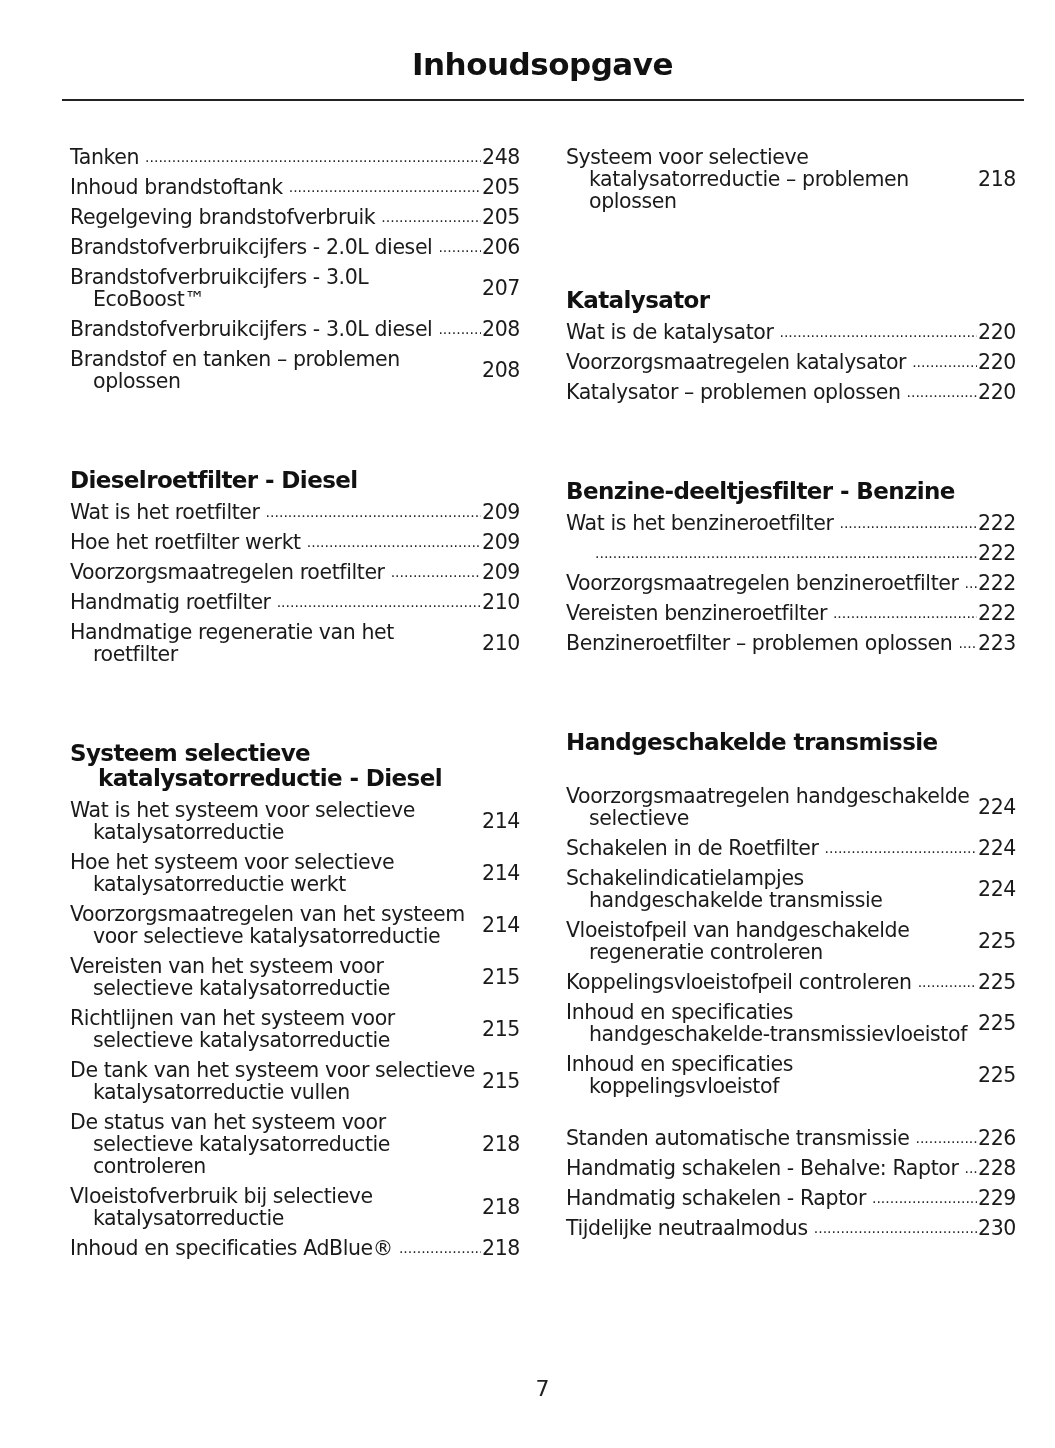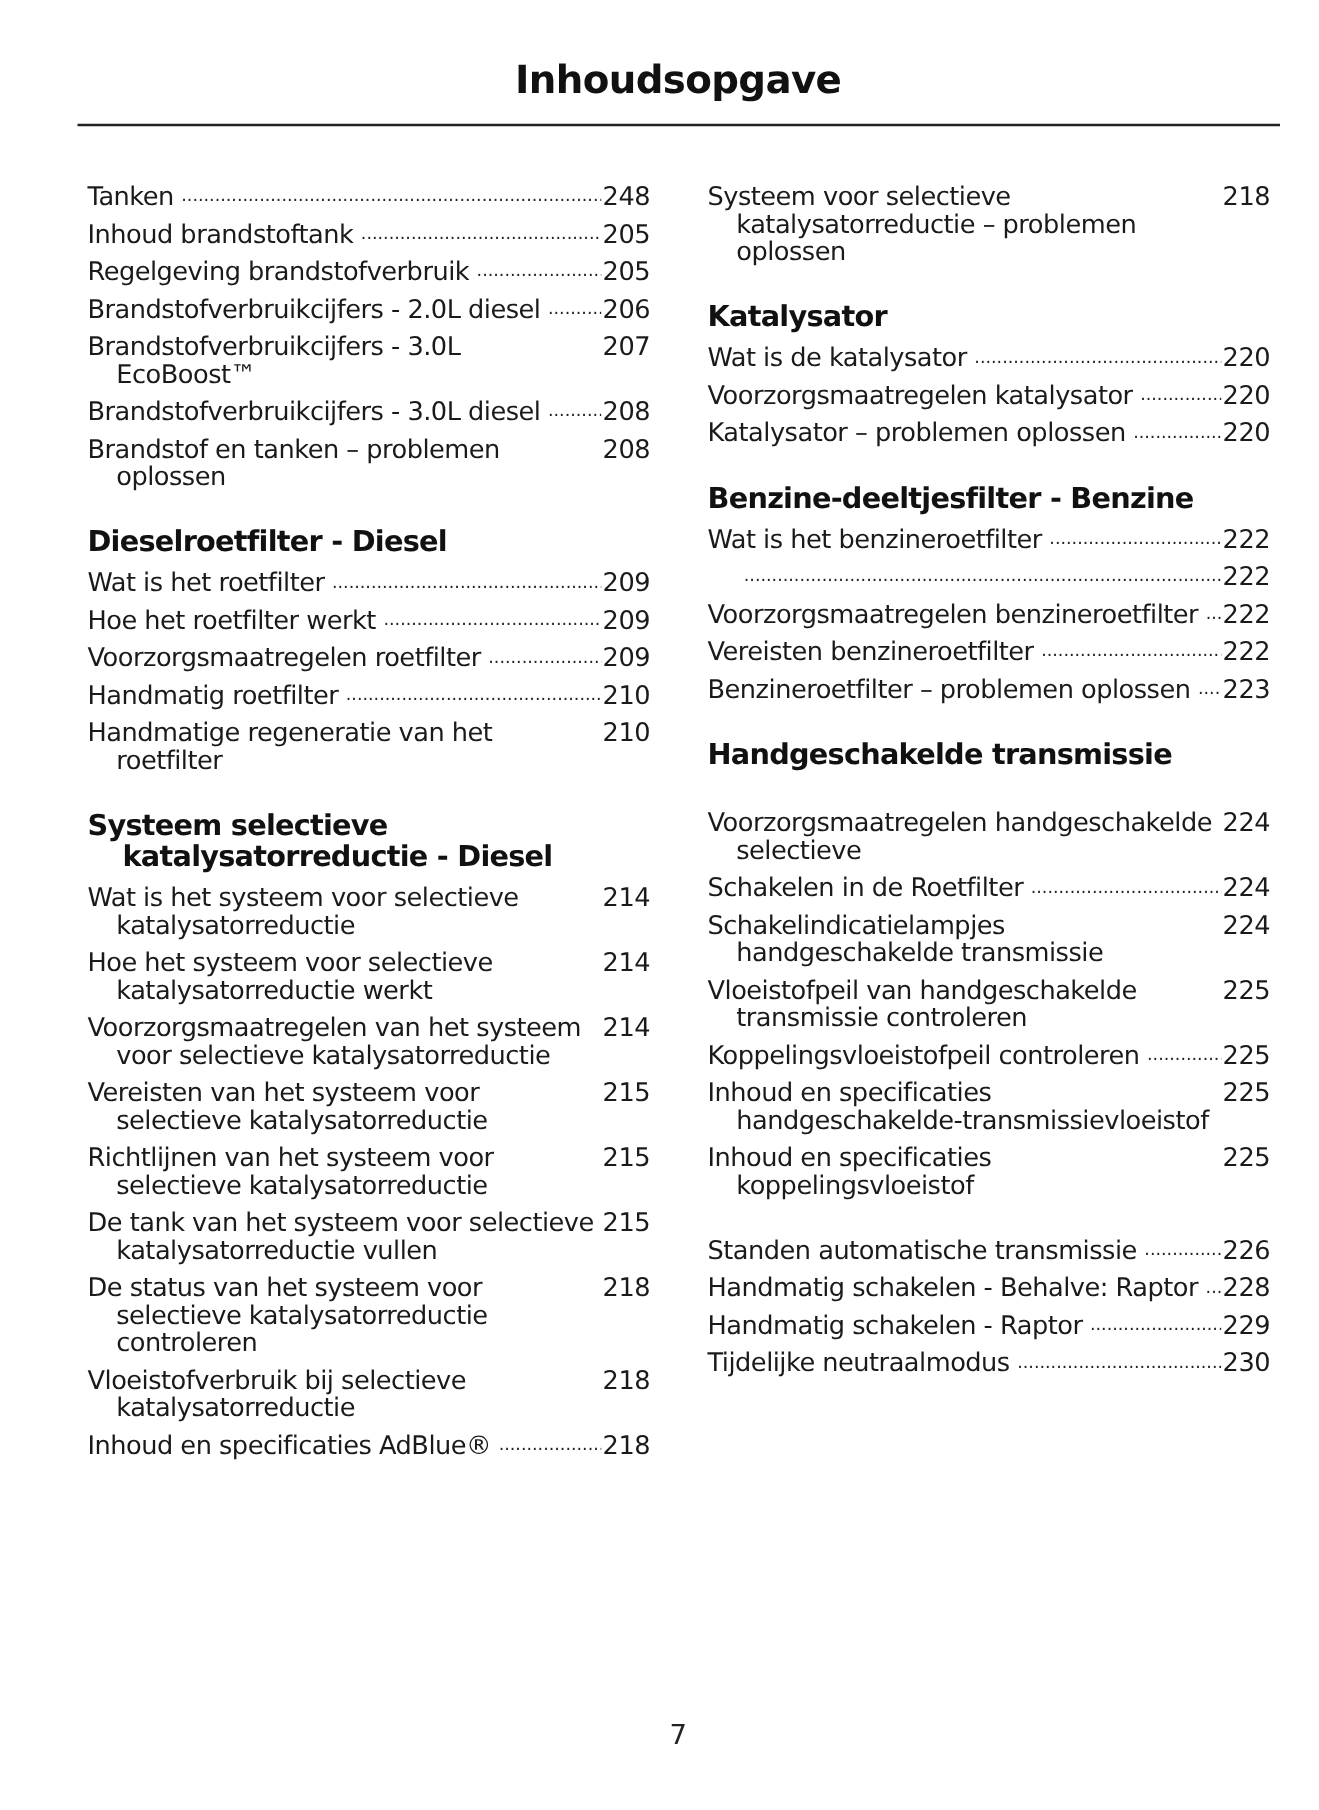--- a/index.html
+++ b/index.html
@@ -9,27 +9,27 @@
            font-family:"DejaVu Sans", sans-serif; font-weight:bold; font-size:31px;
            letter-spacing:-0.5px; color:#111; }
   .rule { position:absolute; left:62px; width:962px; top:99px; height:0;
           border-top:2px solid #222; }
   .col { position:absolute; width:450px; }
   .col.left { left:70px; top:146px; }
   .col.right { left:566px; top:146px; }
   .entry { position:relative; font-size:20.5px; line-height:22px; letter-spacing:-0.4px;
            color:#1a1a1a; padding-left:23px; text-indent:-23px; margin-bottom:8px; }
   .entry .txt { }
-  .entry .lead { display:flex; align-items:flex-start; }
+  .entry .lead { display:flex; align-items:center; }
   .entry .dots { flex:1; overflow:hidden; white-space:nowrap; letter-spacing:0;
                  font-size:14px; color:#222; margin:0 1px 0 6px; text-indent:0; }
   .entry .dots::before { content:"........................................................................................................................................................................"; }
   .entry .pg { text-indent:0; }
   .section { font-weight:bold; font-size:23px; line-height:25px; letter-spacing:-0.6px;
-             color:#111; padding-left:28px; text-indent:-28px; margin-bottom:8px; }
+             color:#111; padding-left:28px; text-indent:-28px; margin-bottom:8px;margin-top:46px; }
   .gap-lg { height:22px; }
   .pagenum { position:absolute; top:1376px; left:0; width:1085px; text-align:center;
              font-size:22px; color:#222; }
 </style>
 </head>
 <body>
 
 <div class="title">Inhoudsopgave</div>
 <div class="rule"></div>
 
@@ -272,21 +272,21 @@
     </div>
     <div class="entry">
       <div class="lead">
         <span class="txt">Schakelindicatielampjes handgeschakelde transmissie</span>
         <span class="dots"></span>
         <span class="pg">224</span>
       </div>
     </div>
     <div class="entry">
       <div class="lead">
-        <span class="txt">Vloeistofpeil van handgeschakelde transmissie controleren</span>
+        <span class="txt">Vloeistofpeil van handgeschakelde regeneratie controleren</span>
         <span class="dots"></span>
         <span class="pg">225</span>
       </div>
     </div>
     <div class="entry">
       <div class="lead">
         <span class="txt">Koppelingsvloeistofpeil controleren</span>
         <span class="dots"></span>
         <span class="pg">225</span>
       </div>

